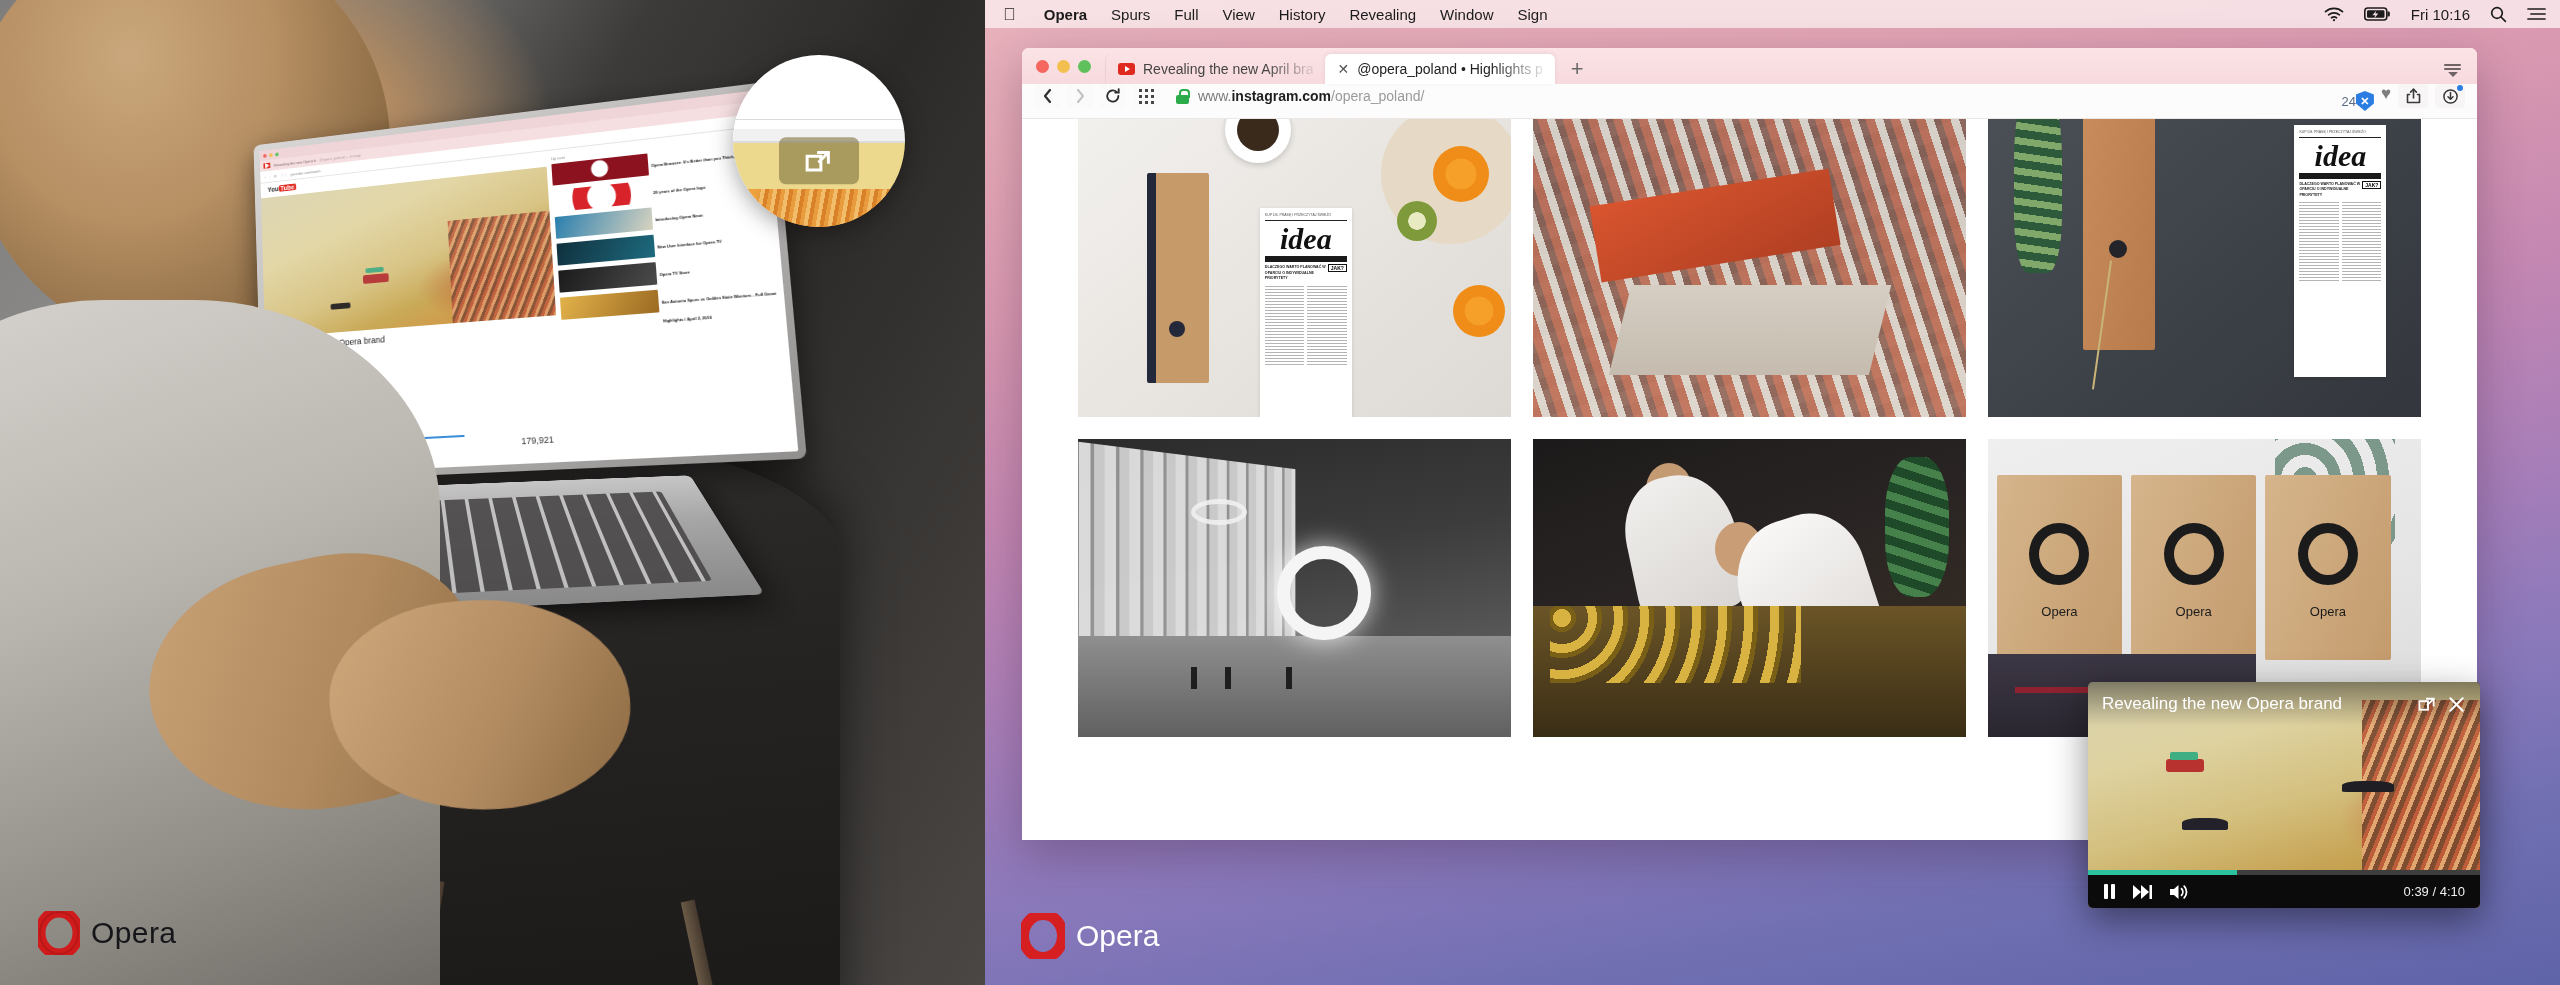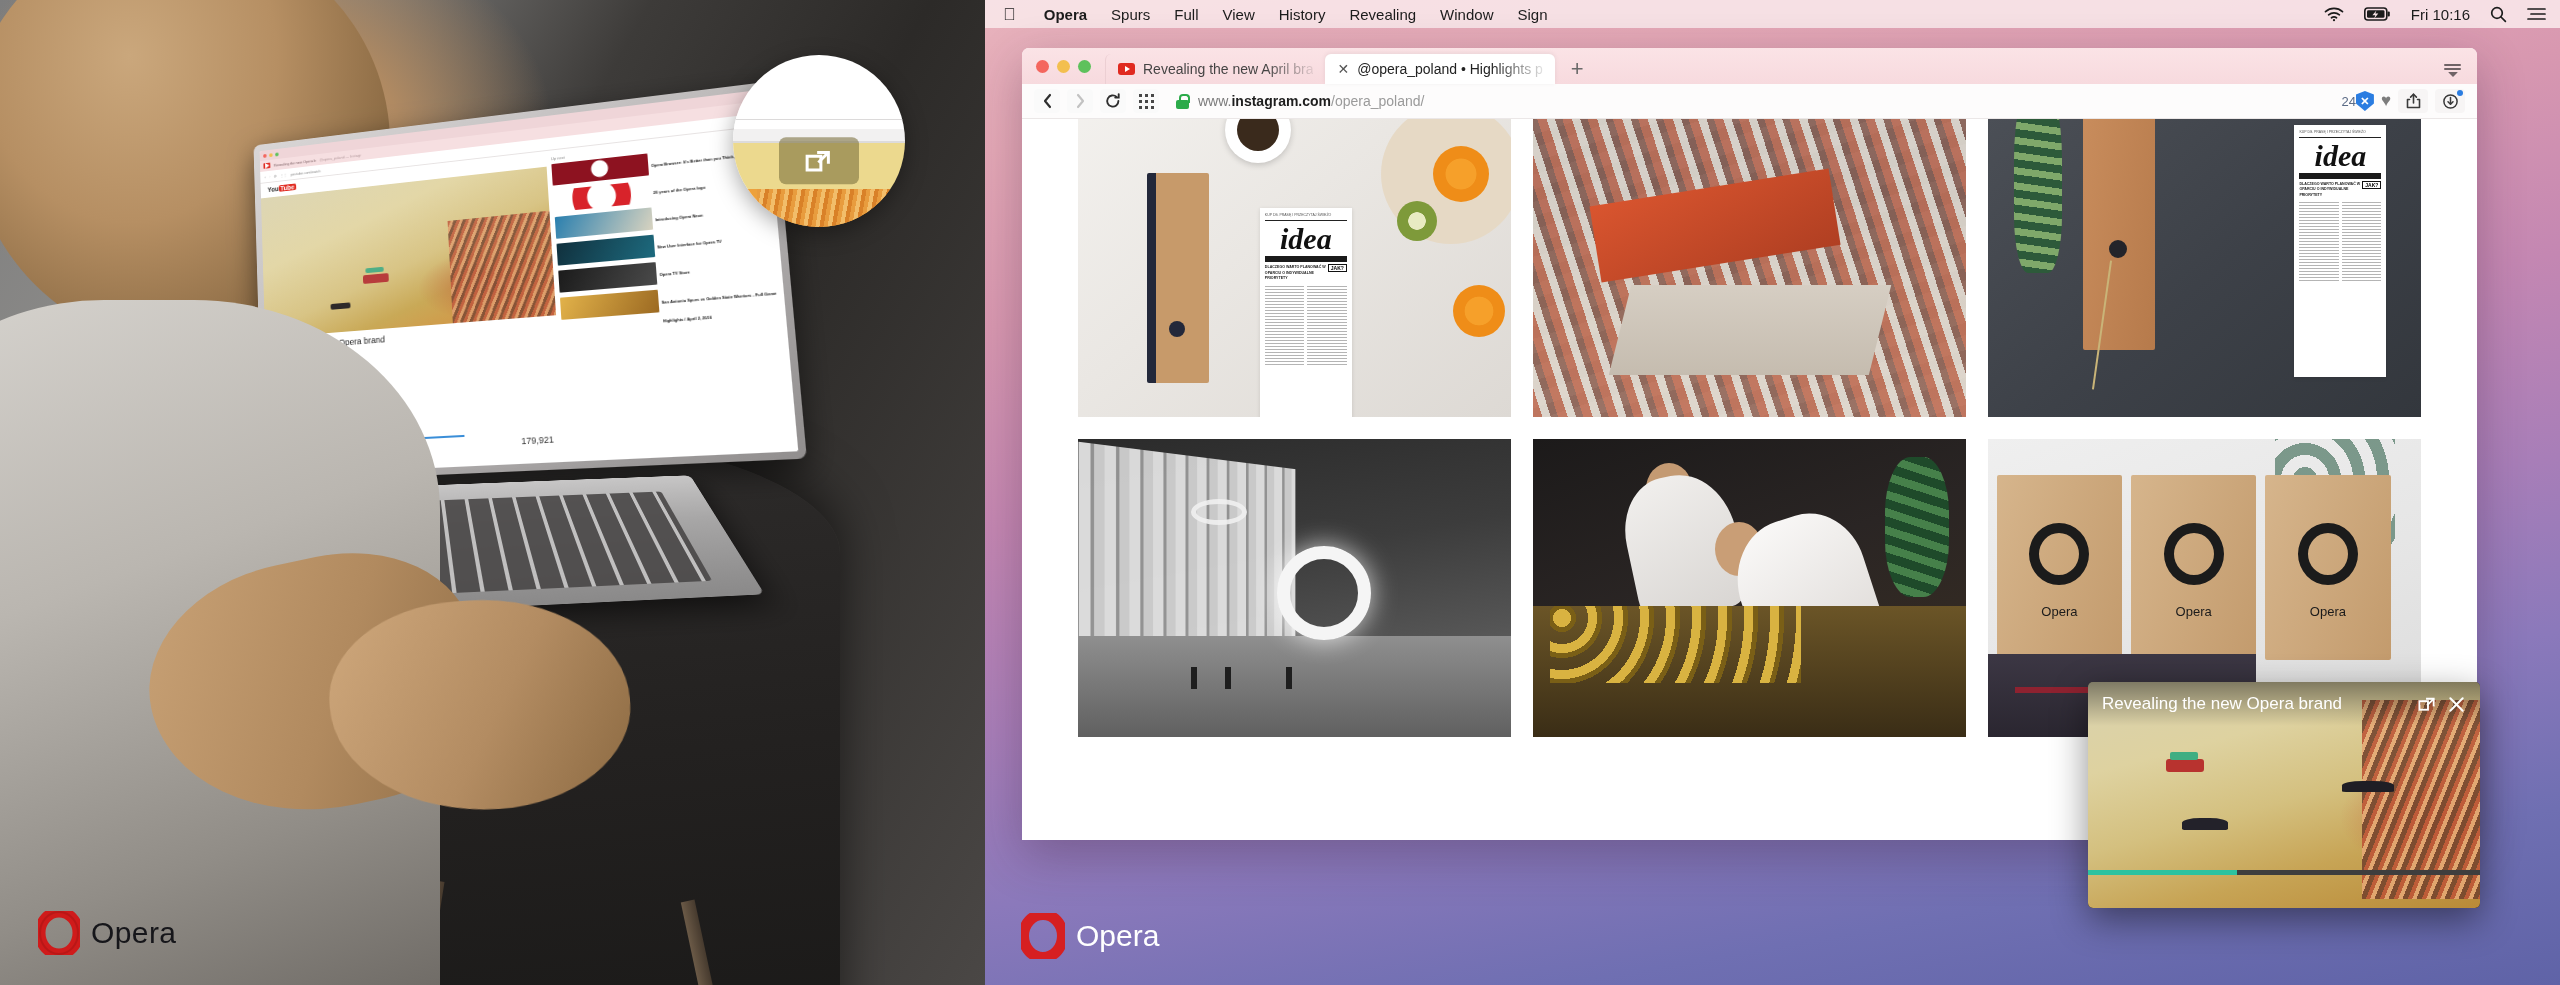--- a/index.html
+++ b/index.html
@@ -195,21 +195,21 @@
      display:inline-flex; align-items:center; justify-content:center; flex:none; }
   .yt-fav:after { content:""; border-left:5px solid #fff; border-top:3.5px solid transparent;
      border-bottom:3.5px solid transparent; margin-left:1px; }
   .tab-close { font-size:14px; color:#555; flex:none; }
   .newtab { font-size:22px; color:#6a6a6a; padding:0 16px; height:30px; display:flex; align-items:center; }
   #tabmenu { position:absolute; right:16px; bottom:7px; display:flex; flex-direction:column; gap:2px; align-items:center; }
   #tabmenu i { display:block; background:#6f6366; height:2px; border-radius:1px; }
 
   #toolbar {
     height:34px; background:#fdfcfc; border-bottom:1px solid #ebe7e7;
-    display:flex; align-items:center; padding:0 12px; gap:7px; flex:none;
+    display:flex; padding:0 12px; gap:7px; flex:none;
   }
   .tbtn { width:26px;height:24px; border-radius:4px; display:flex; align-items:center;
     justify-content:center; font-size:14px; color:#3c3c3c; background:#fafafa; }
   .tbtn.dim { color:#c2c2c2; }
   #addrwrap { flex:1; display:flex; align-items:center; gap:9px; padding:0 10px; height:24px; }
   #lock { width:13px; height:15px; position:relative; flex:none; }
   #lock .body { position:absolute; bottom:0; width:13px; height:9px; background:#2cab4a; border-radius:2px; }
   #lock .shk { position:absolute; top:0; left:3px; width:7px; height:7px;
     border:2px solid #2cab4a; border-bottom:none; border-radius:4px 4px 0 0; }
   #url { font-size:14px; color:#9a9a9a; white-space:nowrap; }
@@ -719,20 +719,43 @@
       <span class="vp-ic">
         <svg width="19" height="19" viewBox="0 0 20 20" stroke="#fff" stroke-width="2.1" stroke-linecap="round">
           <line x1="3.5" y1="3.5" x2="16.5" y2="16.5"></line>
             <line x1="16.5" y1="3.5" x2="3.5" y2="16.5"></line>
         </svg>
       </span>
     </div>
     <div id="vp-barwrap">
       <div id="vp-bar" style="width: 38%; background: rgb(44, 194, 160);"></div>
     </div>
+    <div id="vp-controls">
+      <span>
+        <svg width="13" height="15" viewBox="0 0 13 15" fill="#fff">
+            <rect x="1" y="0" width="4" height="15" rx="1"></rect>
+            <rect x="8" y="0" width="4" height="15" rx="1"></rect>
+          </svg>
+      </span>
+      <span>
+        <svg width="19" height="14" viewBox="0 0 19 14" fill="#fff">
+            <polygon points="0,0 8,7 0,14"></polygon>
+            <polygon points="8,0 16,7 8,14"></polygon>
+            <rect x="16.5" y="0" width="2.5" height="14"></rect>
+          </svg>
+      </span>
+      <span>
+        <svg width="19" height="16" viewBox="0 0 19 16" fill="none">
+            <polygon points="1,5 5,5 9.5,1 9.5,15 5,11 1,11" fill="#fff"></polygon>
+            <path d="M12.5 4.6a5 5 0 0 1 0 6.8" stroke="#fff" stroke-width="1.8" stroke-linecap="round"></path>
+            <path d="M15.2 2.2a8.4 8.4 0 0 1 0 11.6" stroke="#fff" stroke-width="1.8" stroke-linecap="round"></path>
+          </svg>
+      </span>
+      <span id="vp-time">0:39 / 4:10</span>
+    </div>
     <svg id="cursor" width="16" height="22" viewBox="0 0 16 22" style="position:absolute;left:262px;top:138px;">
       <polygon points="0,0 0,16 4,12.5 6.7,19.5 9.6,18.3 7,11.6 12,11.6" fill="#fff" stroke="#111" stroke-width="1"></polygon>
     </svg>
   </div>
 
   <div id="desk-opera">
     <span>
       <svg width="44" height="46" viewBox="0 0 44 46">
         <ellipse cx="22" cy="23" rx="19.5" ry="21.5" fill="none" stroke="#d61f21" stroke-width="11"></ellipse>
       </svg>

